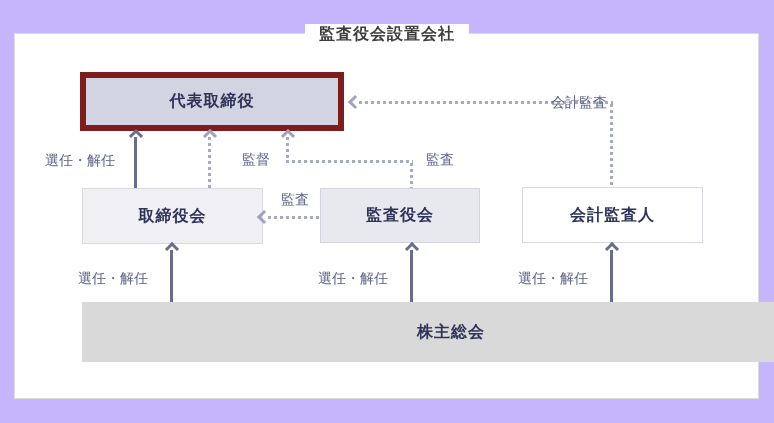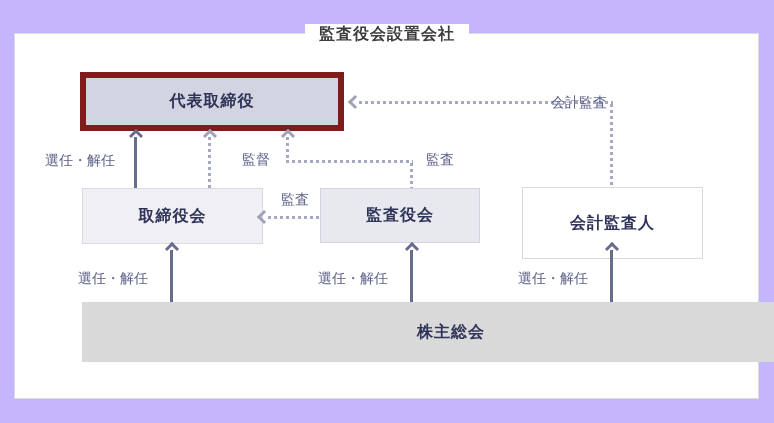--- a/index.html
+++ b/index.html
@@ -11,21 +11,21 @@
   .title{position:absolute;left:50%;top:24px;transform:translateX(-50%);
          background:#fff;padding:0 14px;font-size:16px;font-weight:bold;
          color:#3d3d3d;letter-spacing:1px;white-space:nowrap;line-height:19px;}
   
   .box{position:absolute;display:flex;align-items:center;justify-content:center;
        font-size:16px;font-weight:bold;color:#2f3358;letter-spacing:1px;
        box-sizing:border-box;white-space:nowrap;}
   .box-rep{left:80px;top:72px;width:264px;height:59px;background:#d3d4e1;border:6px solid #7f1d1d;text-align:right;}
   .box-board{left:82px;top:188px;width:181px;height:56px;background:#efeff4;border:1px solid #dadae3;}
   .box-auditors{left:320px;top:188px;width:160px;height:55px;background:#e8e8ef;border:1px solid #d4d4e0;}
-  .box-accounting{left:522px;top:187px;width:181px;height:72px;background:#ffffff;border:1px solid #d8d8e0;}
+  .box-accounting{left:522px;top:187px;width:181px;height:56px;background:#ffffff;border:1px solid #d8d8e0;}
   .box-shareholders{left:82px;top:302px;width:738px;height:60px;background:#d9d9d9;}
   
   .seg-v{position:absolute;width:3px;background:#686c8d;}
   .dash-v{position:absolute;width:3px;
           background:repeating-linear-gradient(to bottom,#a6a9bf 0 3px,transparent 3px 6px);}
   .dash-h{position:absolute;height:3px;
           background:repeating-linear-gradient(to right,#a6a9bf 0 3px,transparent 3px 6px);}
   .chev{position:absolute;width:10px;height:10px;box-sizing:border-box;}
   .chev-up{border-top:3px solid;border-left:3px solid;transform:rotate(45deg);}
   .chev-left{border-top:3px solid;border-left:3px solid;transform:rotate(-45deg);}

